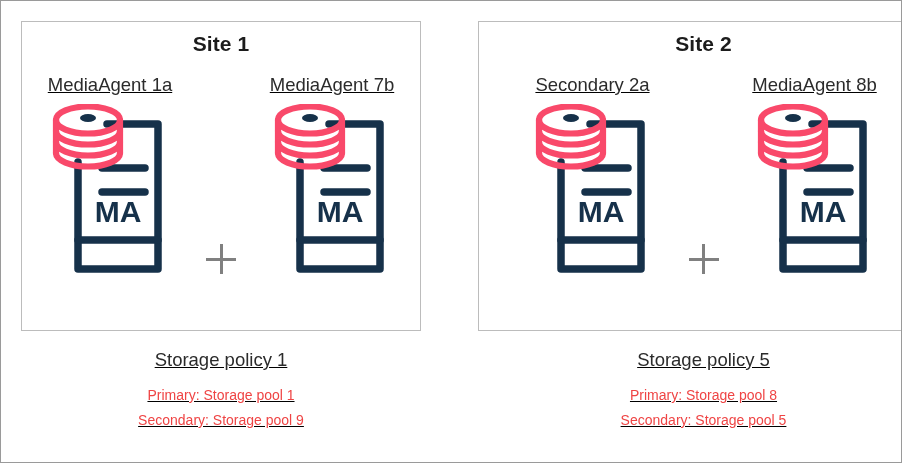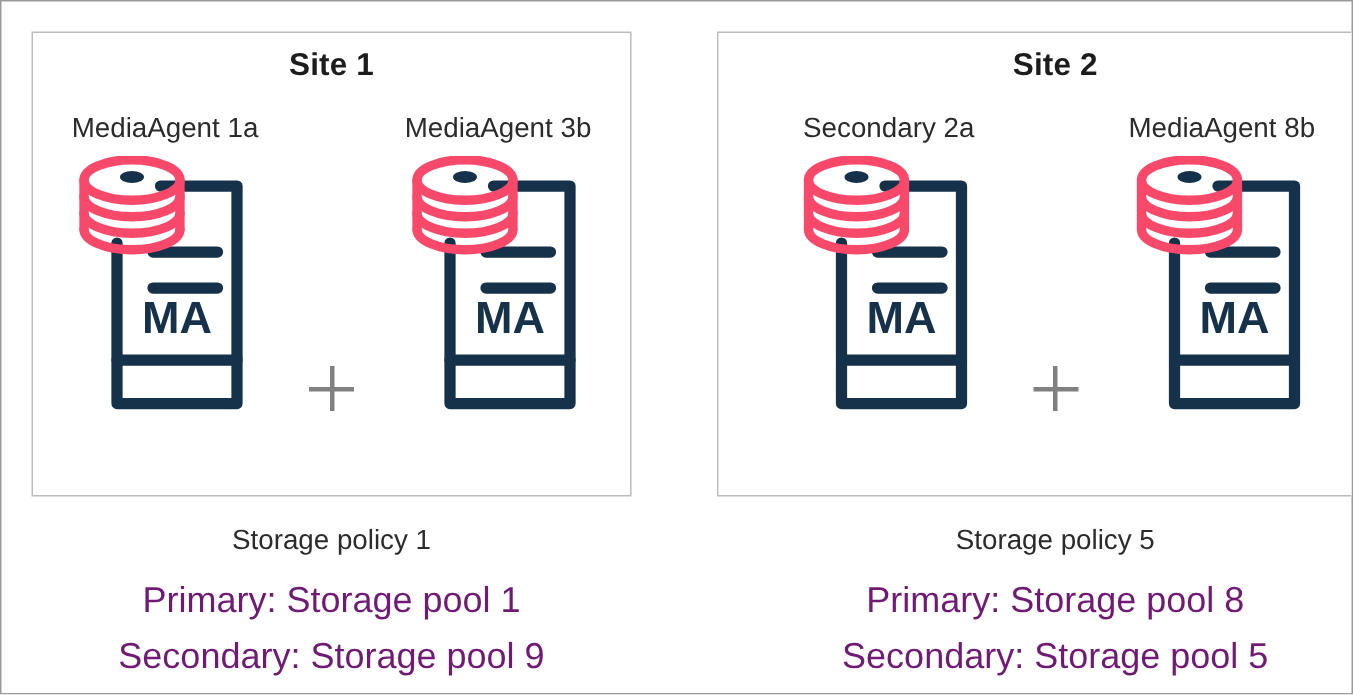--- a/index.html
+++ b/index.html
@@ -58,20 +58,21 @@
   .agents-row {
     position: absolute;
     top: 52px;
     left: 0;
     right: 0;
     bottom: 4px;
     display: flex;
     flex-direction: row;
     align-items: flex-start;
     justify-content: center;
+    text-decoration: underline;
   }
   .agent {
     width: 168px;
     display: flex;
     flex-direction: column;
     align-items: center;
   }
   .agent-label {
     font-size: 18.5px;
     color: #2b2b2b;
@@ -110,29 +111,30 @@
     top: 0; left: 13.5px; height: 30px; width: 3px;
   }
 
   
   .captions {
     position: absolute;
     top: 348px;
     left: 0;
     right: 0;
     text-align: center;
+    text-decoration: underline;
   }
   .cap-policy {
     font-size: 18.5px;
     color: #2b2b2b;
     margin-bottom: 16px;
   }
   .cap-line {
-    font-size: 24px;
-    color: #701a75;
+    font-size: 14px;
+    color: #ef4444;
     margin-bottom: 9px;
   }
 </style>
 </head>
 <body>
 
 <div id="diagram">
 
   <div class="site-col" id="site-col-1">
 
@@ -165,21 +167,21 @@
               </g>
             </svg>
           </div>
         </div>
 
         <div class="plus-sep">
           <div class="plus-glyph"></div>
         </div>
 
         <div class="agent">
-          <div class="agent-label">MediaAgent 3b</div>
+          <div class="agent-label">MediaAgent 7b</div>
           <div class="agent-icon-wrap">
             <svg viewBox="0 0 120 185" width="120" height="185" xmlns="http://www.w3.org/2000/svg">
               <g fill="none" stroke="#16314a" stroke-width="7.5" stroke-linecap="round" stroke-linejoin="round">
                 <path d="M 57 20 L 108 20 L 108 165 L 28 165 L 28 58"></path>
                 <path d="M 28 136 L 108 136"></path>
                 <path d="M 52 64 L 95 64"></path>
                 <path d="M 52 88 L 95 88"></path>
               </g>
               <text x="68" y="118" font-family="'Liberation Sans', sans-serif" font-size="30" font-weight="bold" fill="#16314a" text-anchor="middle">MA</text>
               <g>

